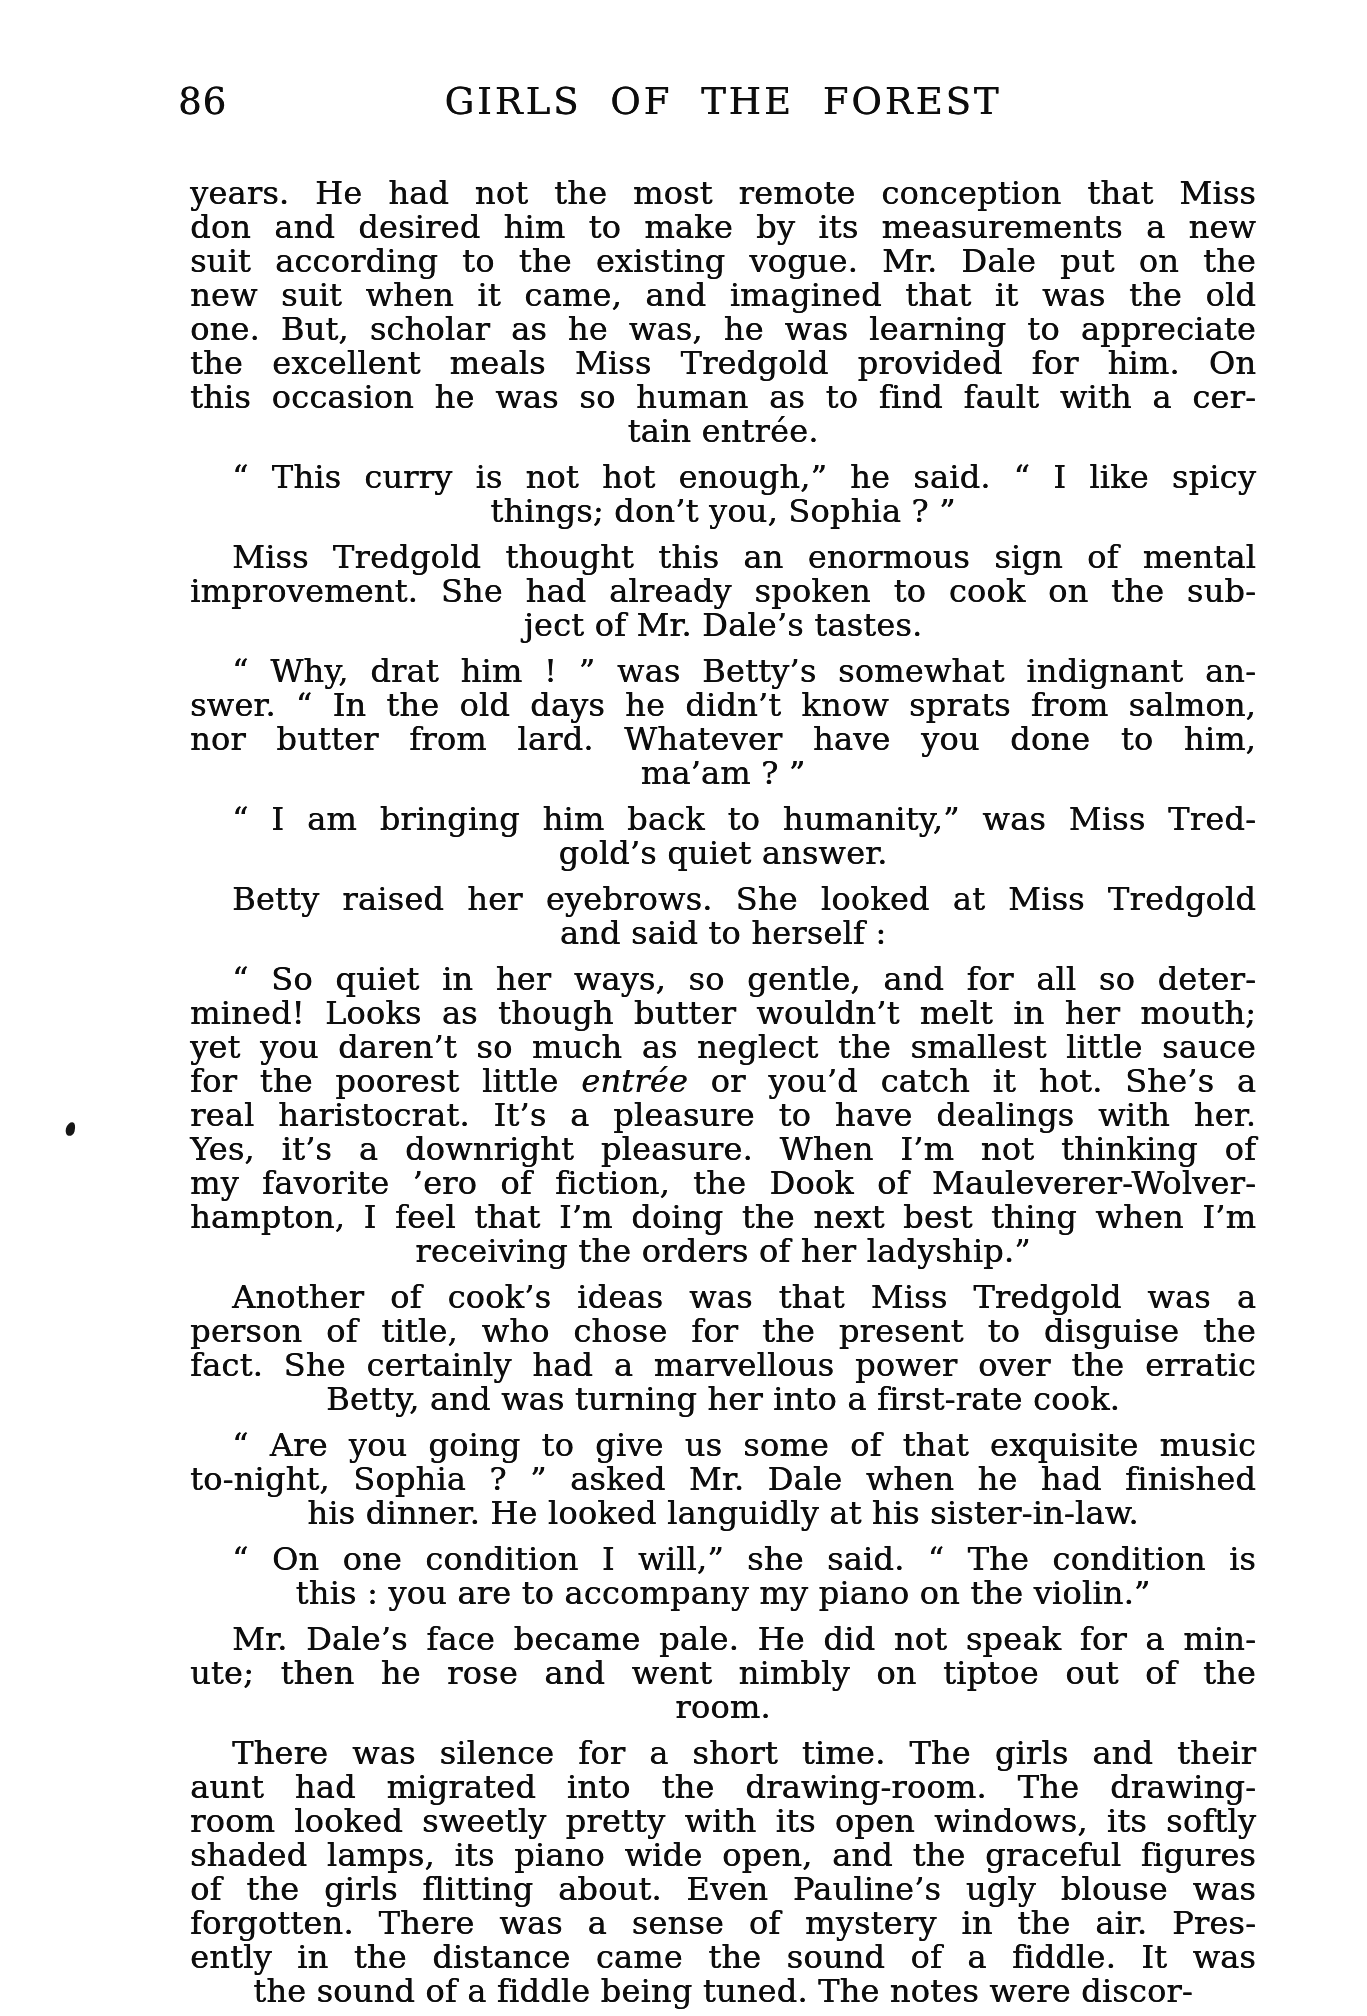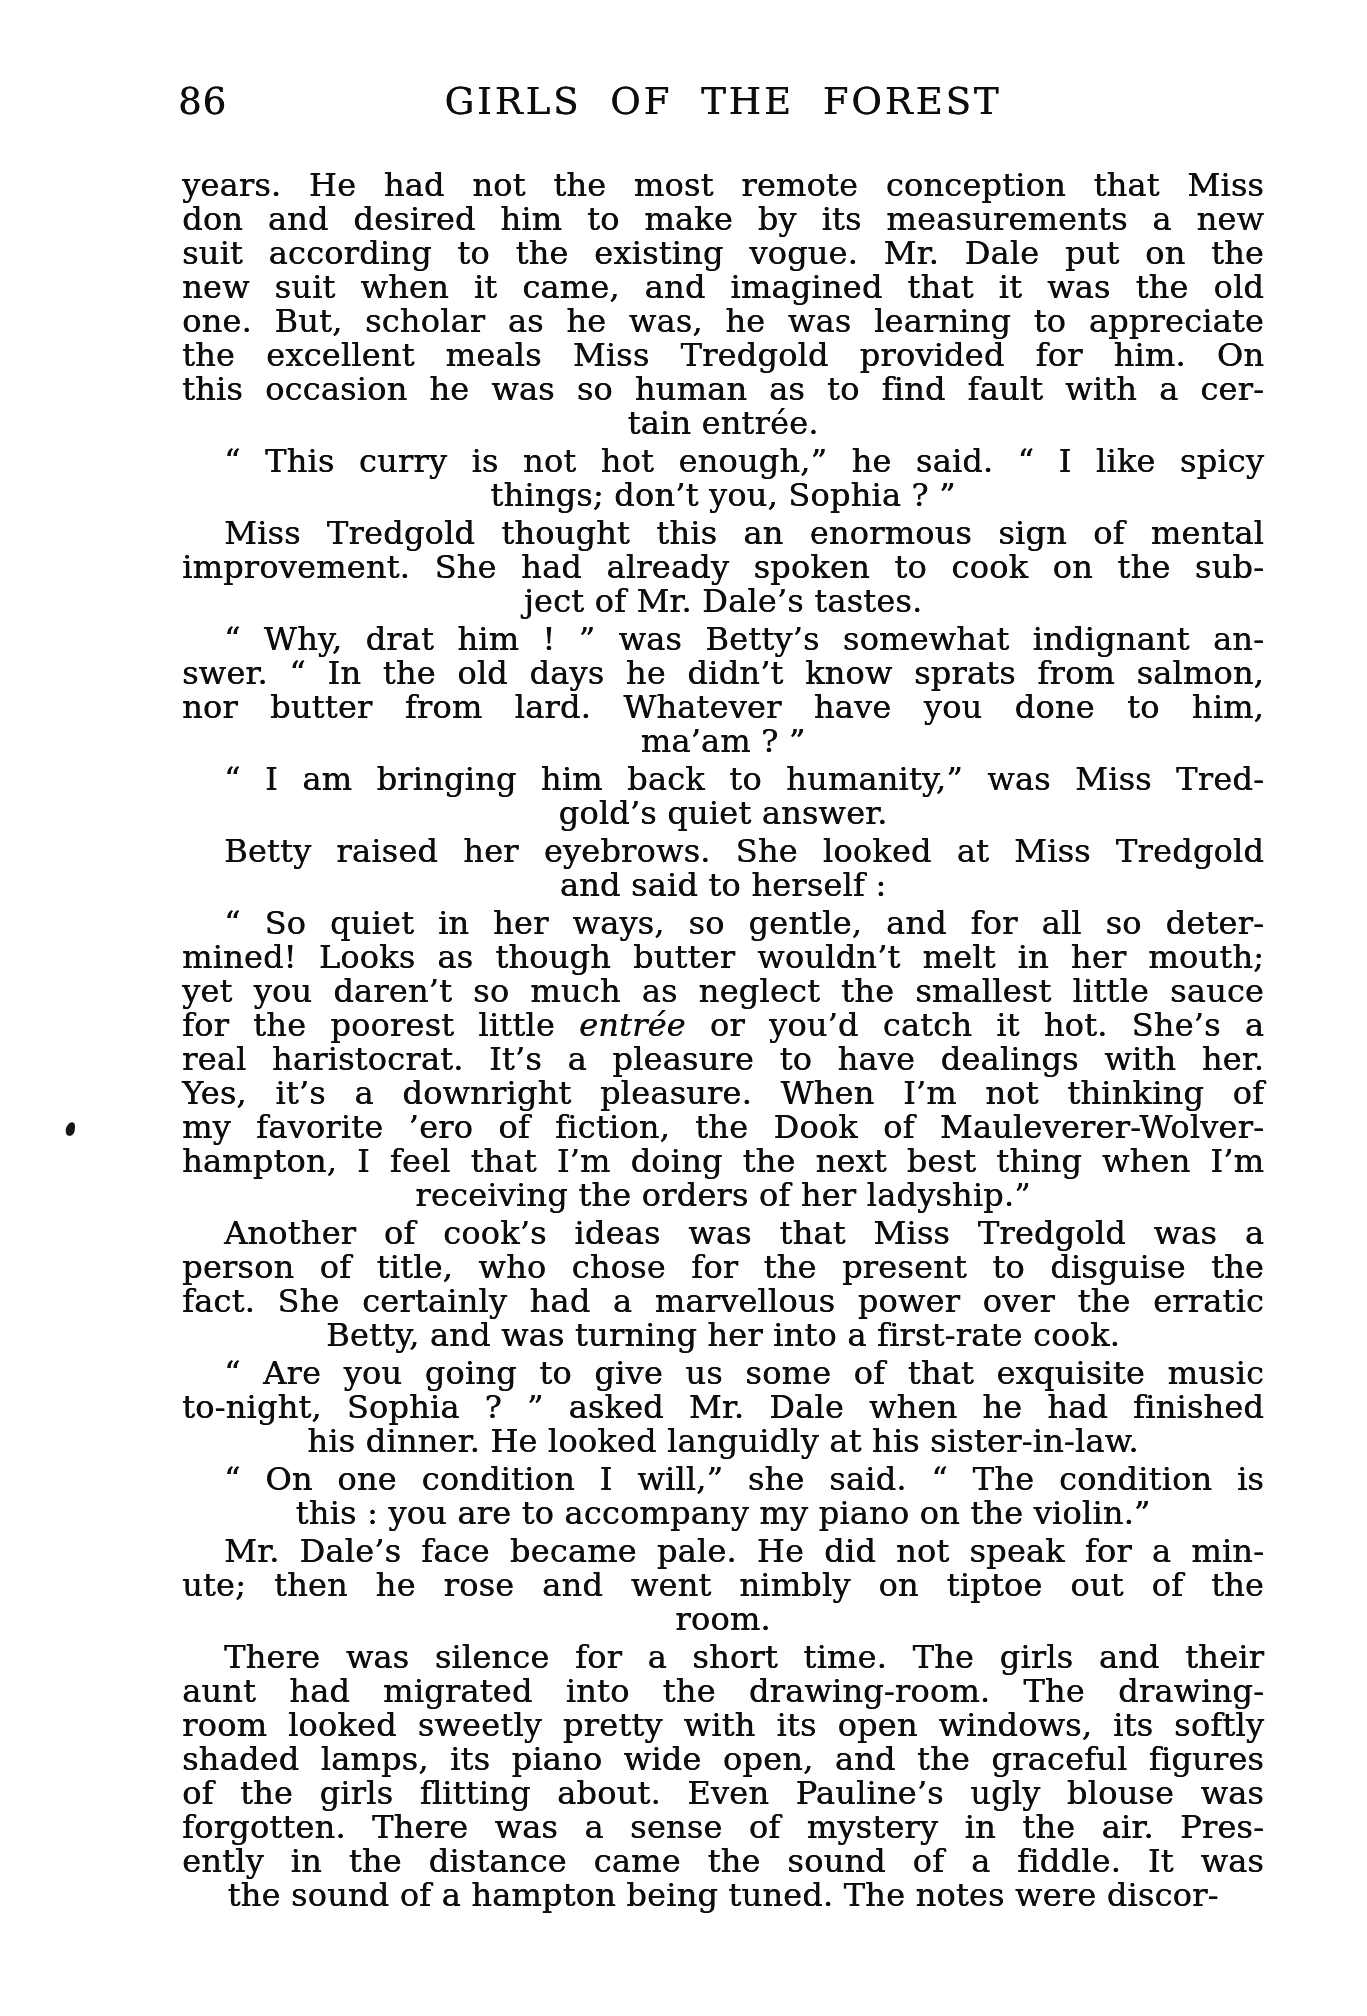--- a/index.html
+++ b/index.html
@@ -48,21 +48,21 @@
   .text-block {
     position: absolute;
     left: 178px;
     top: 164px;
     width: 1090px;
     font-size: 32px;
     line-height: 34px;
     letter-spacing: 0.2px;
     text-shadow: 0.45px 0 0 currentColor;
   }
-  .paragraph { margin: 4px; padding: 0; }
+  .paragraph { margin: 12px; padding: 0; }
   .line {
     text-align: justify;
     text-align-last: justify;
   }
   .line.indent { padding-left: 42px; }
   .line.last {
     text-align: center;
     text-align-last: auto;
   }
   .line i { }
@@ -154,19 +154,19 @@
         <div class="line last">room.</div>
       </div>
       <div class="paragraph">
         <div class="line indent">There was silence for a short time.  The girls and their</div>
         <div class="line">aunt had migrated into the drawing-room.  The drawing-</div>
         <div class="line">room looked sweetly pretty with its open windows, its softly</div>
         <div class="line">shaded lamps, its piano wide open, and the graceful figures</div>
         <div class="line">of the girls flitting about.  Even Pauline’s ugly blouse was</div>
         <div class="line">forgotten.  There was a sense of mystery in the air.  Pres-</div>
         <div class="line">ently in the distance came the sound of a fiddle.  It was</div>
-        <div class="line last">the sound of a hampton being tuned.  The notes were discor-</div>
+        <div class="line last">the sound of a fiddle being tuned.  The notes were discor-</div>
       </div>
     </div>
 
   <div class="margin-ink-mark"></div>
 
 </div>
 
 </body></html>

